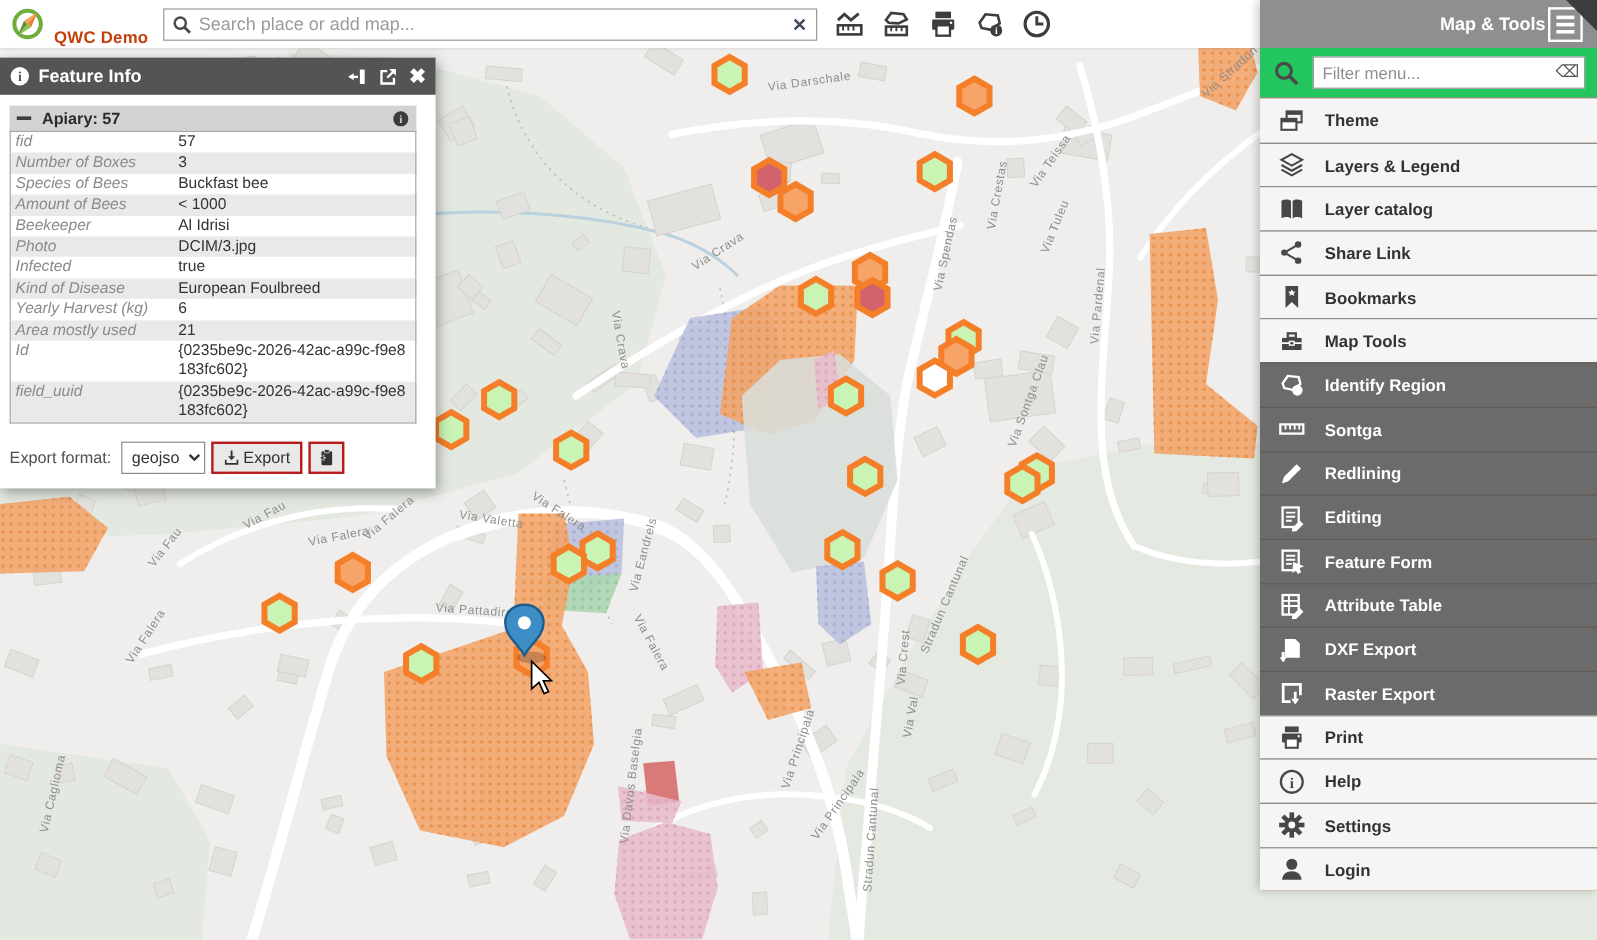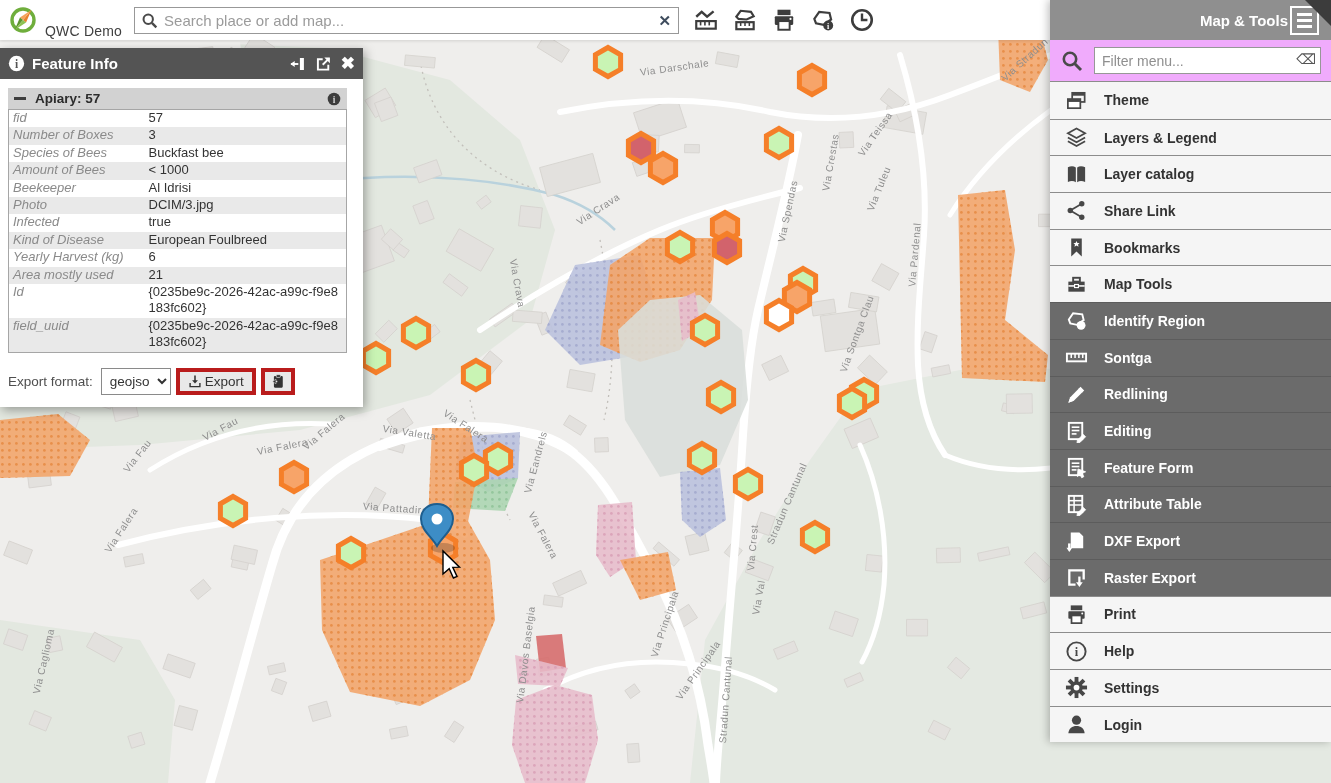--- a/index.html
+++ b/index.html
@@ -6,21 +6,21 @@
   html,body { width:1331px; height:783px; overflow:hidden; font-family:"Liberation Sans",sans-serif; background:#edecea; }
   #stage { position:relative; width:1331px; height:783px; overflow:hidden; }
 
   
   #map-svg { position:absolute; left:0; top:0; }
 
   
   #topbar { position:absolute; left:0; top:0; width:1051px; height:40px; background:#fff;
             display:flex; align-items:center; box-shadow:0 1px 3px rgba(0,0,0,.12); z-index:5; }
   #logo { display:flex; align-items:center; gap:7px; padding:0 12px 0 8px; }
-  #logo .logo-text { font-weight:normal; font-size:14px; color:#404040; letter-spacing:.2px;margin-top:21px; }
+  #logo .logo-text { font-weight:bold; font-size:14px; color:#c2410c; letter-spacing:.2px;margin-top:21px; }
   #searchbox { position:relative; width:545px; height:27px; border:1px solid #989898; background:#fff;
                display:flex; align-items:center; padding:0 26px 0 6px; }
   #searchbox input { border:none; outline:none; width:100%; font-size:15px; color:#333; }
   #searchbox input::placeholder { color:#9b9b9b; }
   #search-glyph { margin-right:6px; flex:none; display:flex; }
   #search-clear { position:absolute; right:7px; top:4px; font-size:15px; font-weight:bold; color:#3e4c5d; cursor:pointer; }
   #toolbar { display:flex; align-items:center; gap:13px; margin-left:14px; }
   .tb-btn { background:none; border:none; padding:0; cursor:pointer; display:flex; color:#3d3d3d; }
 
   
@@ -34,30 +34,30 @@
   #fi-collapse { width:12px; height:3px; background:#3e3e3e; margin-right:9px; flex:none; cursor:pointer; }
   #fi-feature-title { font-weight:bold; font-size:13.5px; color:#2c2c2c; flex:1; }
   #attr-table { width:100%; border-collapse:collapse; border:1px solid #a6a6a6; }
   #attr-table td { font-size:13px; padding:0px 4px 1px 4px; vertical-align:top; line-height:16.4px; }
   #attr-table td.an { font-style:italic; color:#8a8a8a; width:136px; }
   #attr-table td.av { color:#333; word-break:break-all; }
   #attr-table tr:nth-child(even) { background:#e9e9e9; }
   #fi-export { margin-top:15px; display:flex; justify-content:flex-start; align-items:center; gap:5px; padding-right:2px; }
   #fi-export label { font-size:13.5px; color:#4f4f4f; margin-right:3px; }
   #export-select { height:27px; font-size:13.5px; color:#333; border:1px solid #8a8a8a; background:#fff; padding:0 4px; width:70px; }
-  .ex-btn { height:27px; background:#e9e9e9; border:4px solid #b91c1c; font-size:13.5px; color:#333;
+  .ex-btn { height:27px; background:#e9e9e9; border:2px solid #b91c1c; font-size:13.5px; color:#333;
             display:flex; align-items:center; gap:3px; padding:0 8px; cursor:pointer; }
 
   
   #sidebar { position:absolute; right:0; top:0; width:281px; z-index:6; box-shadow:-2px 0 8px rgba(0,0,0,.25); }
   #sb-header { height:40px; background:#8f8f8f; display:flex; align-items:center; justify-content:flex-end; padding:0 12px; }
   #sb-title { color:#fff; font-weight:bold; font-size:15px; margin-right:2px; }
   #sb-burger { width:29px; height:29px; border:2px solid #fff; display:flex; flex-direction:column; justify-content:center; gap:3px; padding:0 5px; cursor:pointer; }
   #sb-burger span { display:block; height:3px; background:#fff; }
-  #sb-filter { background:#f0abfc; display:flex; align-items:center; padding:7px 10px; border-bottom:1px solid #8c8c8c; }
+  #sb-filter { background:#22c55e; display:flex; align-items:center; padding:7px 10px; border-bottom:1px solid #8c8c8c; }
   #sb-filter-input { position:relative; flex:1; margin-left:10px; }
   #sb-filter-input input { width:100%; height:27px; border:1px solid #979797; font-size:14px; padding:0 24px 0 7px; color:#333; outline:none; background:#fff; }
   #sb-filter-input input::placeholder { color:#8f8f8f; }
   #sb-filter-clear { position:absolute; right:5px; top:4px; color:#555; font-size:14px; cursor:pointer; }
   #sb-menu { background:#a16207; }
   .menu-item { height:36.7px; display:flex; align-items:center; padding:0 0 0 13px; border-top:1px solid #8c8c8c;
                background:#f5f5f5; color:#333; cursor:pointer; }
   .menu-item:first-child { border-top:none; }
   .menu-item .mi-icon { width:26px; display:flex; justify-content:center; color:#474747; flex:none; }
   .menu-item .mi-label { font-weight:bold; font-size:14px; margin-left:15px; }

